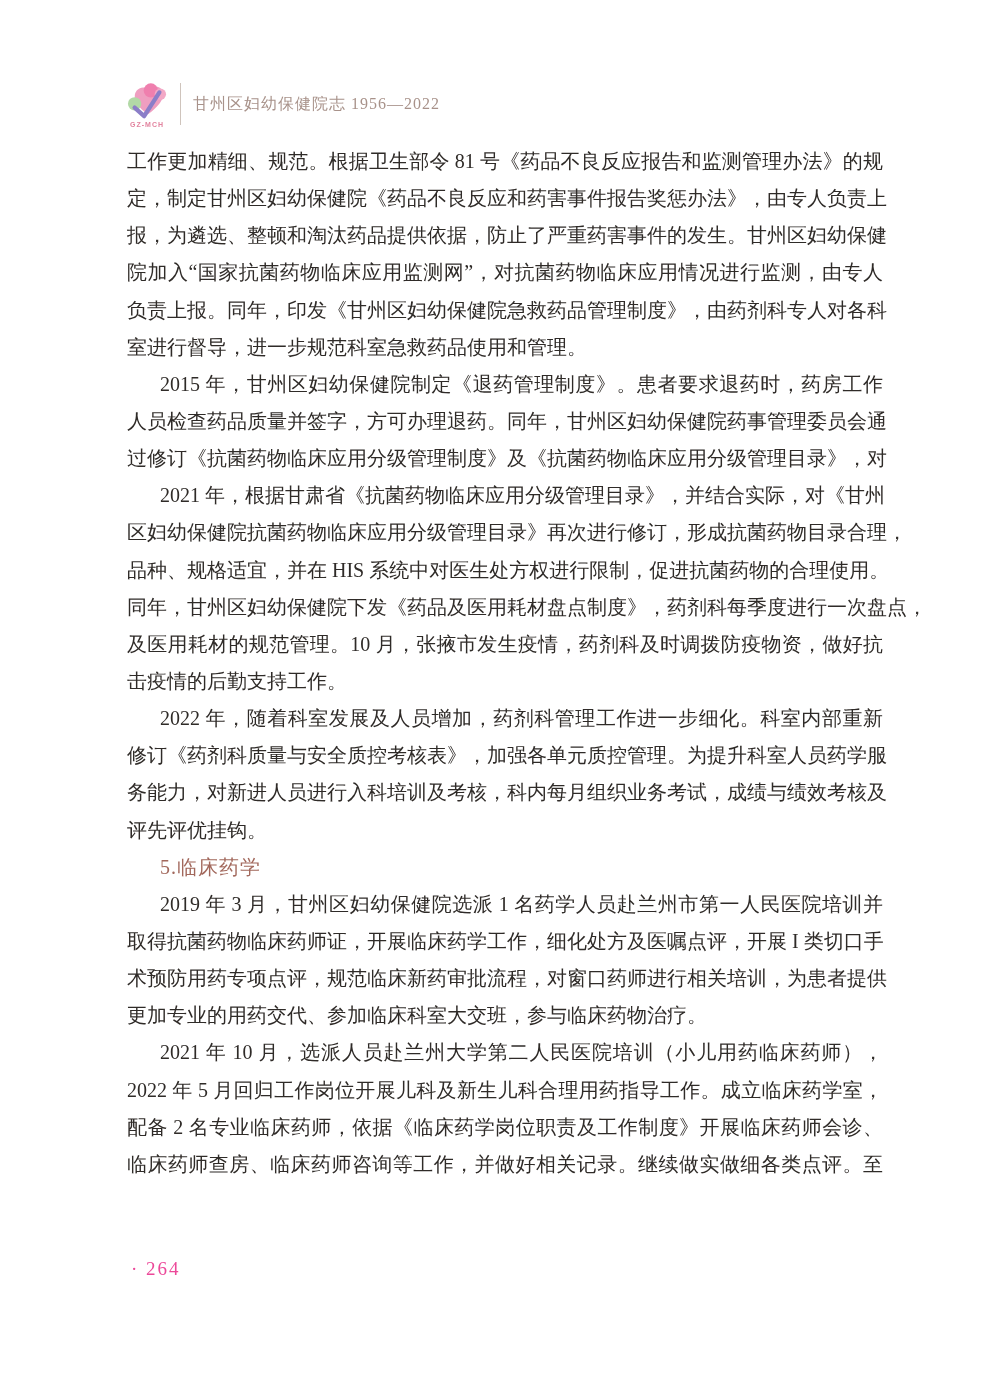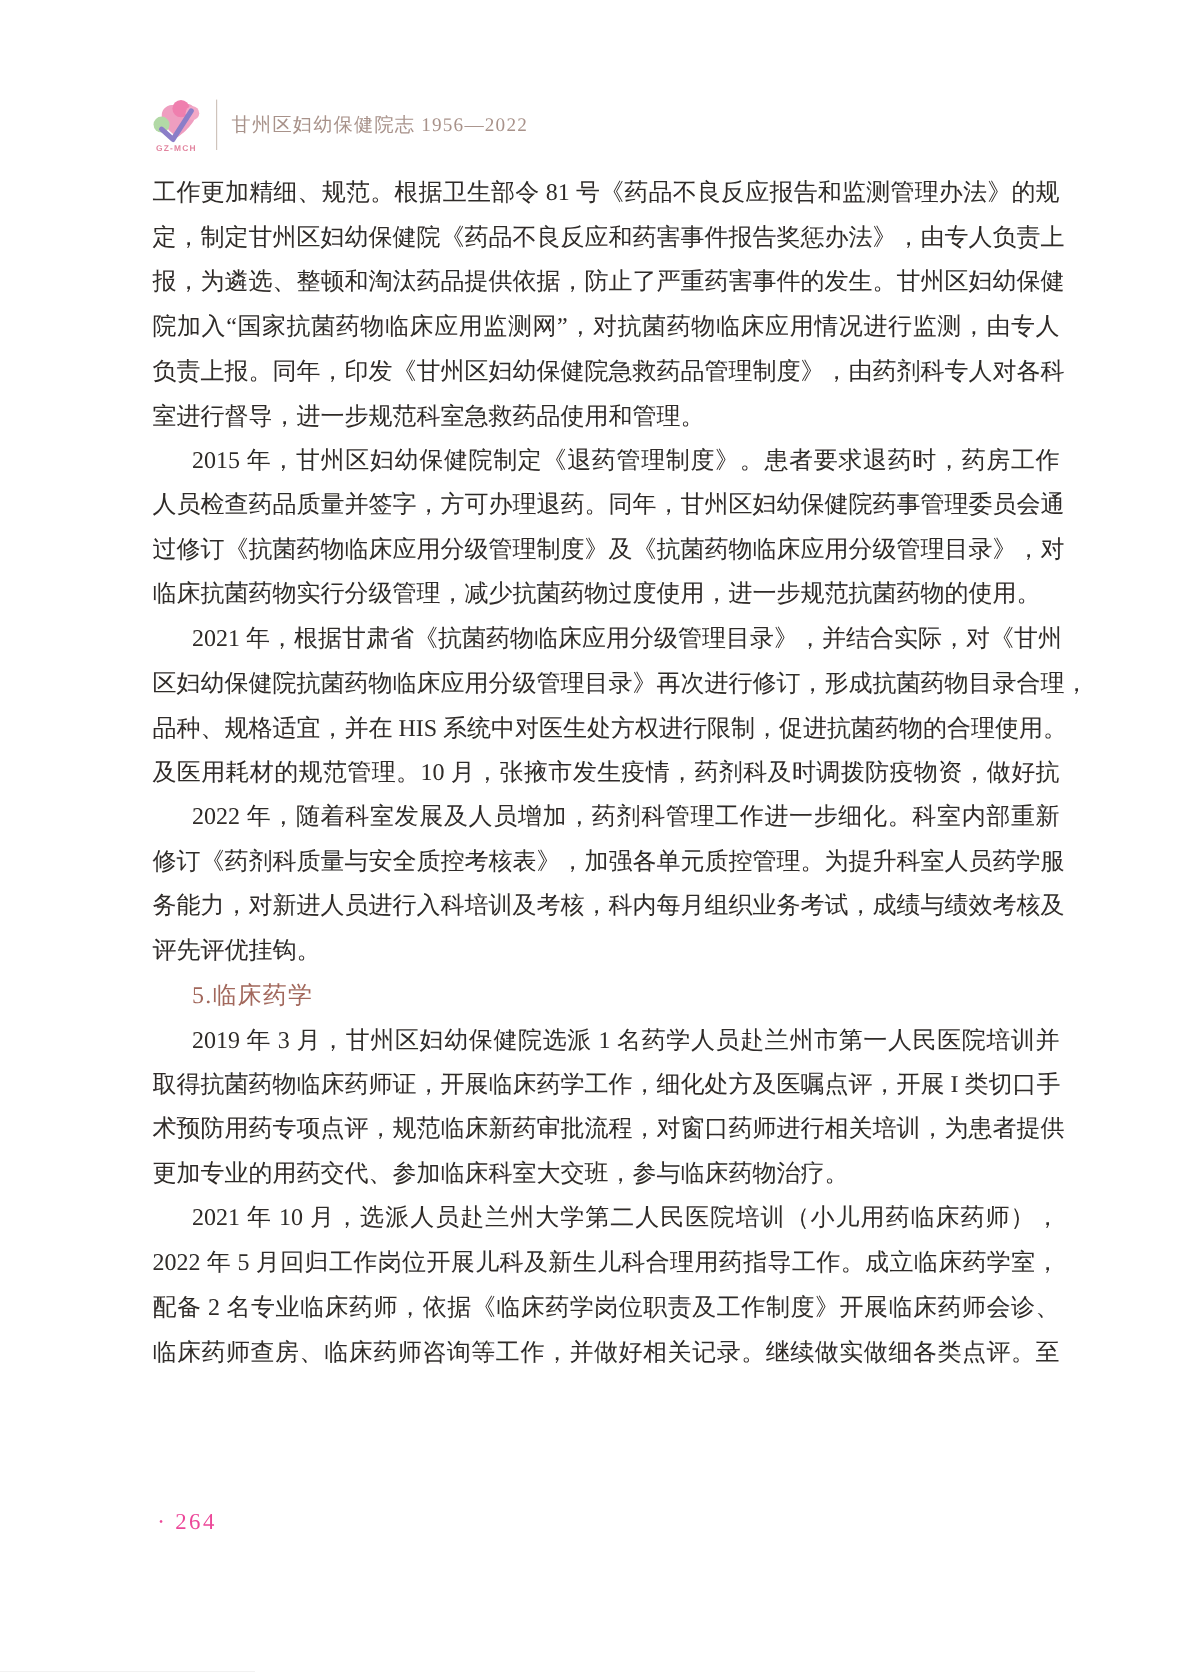--- a/index.html
+++ b/index.html
@@ -84,26 +84,27 @@
     <div class="line">工作更加精细、规范。根据卫生部令 81 号《药品不良反应报告和监测管理办法》的规</div>
     <div class="line">定，制定甘州区妇幼保健院《药品不良反应和药害事件报告奖惩办法》，由专人负责上</div>
     <div class="line">报，为遴选、整顿和淘汰药品提供依据，防止了严重药害事件的发生。甘州区妇幼保健</div>
     <div class="line">院加入“国家抗菌药物临床应用监测网”，对抗菌药物临床应用情况进行监测，由专人</div>
     <div class="line">负责上报。同年，印发《甘州区妇幼保健院急救药品管理制度》，由药剂科专人对各科</div>
     <div class="line end">室进行督导，进一步规范科室急救药品使用和管理。</div>
 
     <div class="line ind">2015 年，甘州区妇幼保健院制定《退药管理制度》。患者要求退药时，药房工作</div>
     <div class="line">人员检查药品质量并签字，方可办理退药。同年，甘州区妇幼保健院药事管理委员会通</div>
     <div class="line">过修订《抗菌药物临床应用分级管理制度》及《抗菌药物临床应用分级管理目录》，对</div>
-    <div class="line end">临床抗菌药物实行分级管理，减少抗菌药物过度使用，进一步规范抗菌药物的使用。</div>
 
     <div class="line ind">2021 年，根据甘肃省《抗菌药物临床应用分级管理目录》，并结合实际，对《甘州</div>
     <div class="line">区妇幼保健院抗菌药物临床应用分级管理目录》再次进行修订，形成抗菌药物目录合理，</div>
     <div class="line">品种、规格适宜，并在 HIS 系统中对医生处方权进行限制，促进抗菌药物的合理使用。</div>
+    <div class="line">同年，甘州区妇幼保健院下发《药品及医用耗材盘点制度》，药剂科每季度进行一次盘点，</div>
     <div class="line">及医用耗材的规范管理。10 月，张掖市发生疫情，药剂科及时调拨防疫物资，做好抗</div>
+    <div class="line end">击疫情的后勤支持工作。</div>
 
     <div class="line ind">2022 年，随着科室发展及人员增加，药剂科管理工作进一步细化。科室内部重新</div>
     <div class="line">修订《药剂科质量与安全质控考核表》，加强各单元质控管理。为提升科室人员药学服</div>
     <div class="line">务能力，对新进人员进行入科培训及考核，科内每月组织业务考试，成绩与绩效考核及</div>
     <div class="line end">评先评优挂钩。</div>
 
     <div class="sec-head">5.临床药学</div>
 
     <div class="line ind">2019 年 3 月，甘州区妇幼保健院选派 1 名药学人员赴兰州市第一人民医院培训并</div>
     <div class="line">取得抗菌药物临床药师证，开展临床药学工作，细化处方及医嘱点评，开展 I 类切口手</div>

